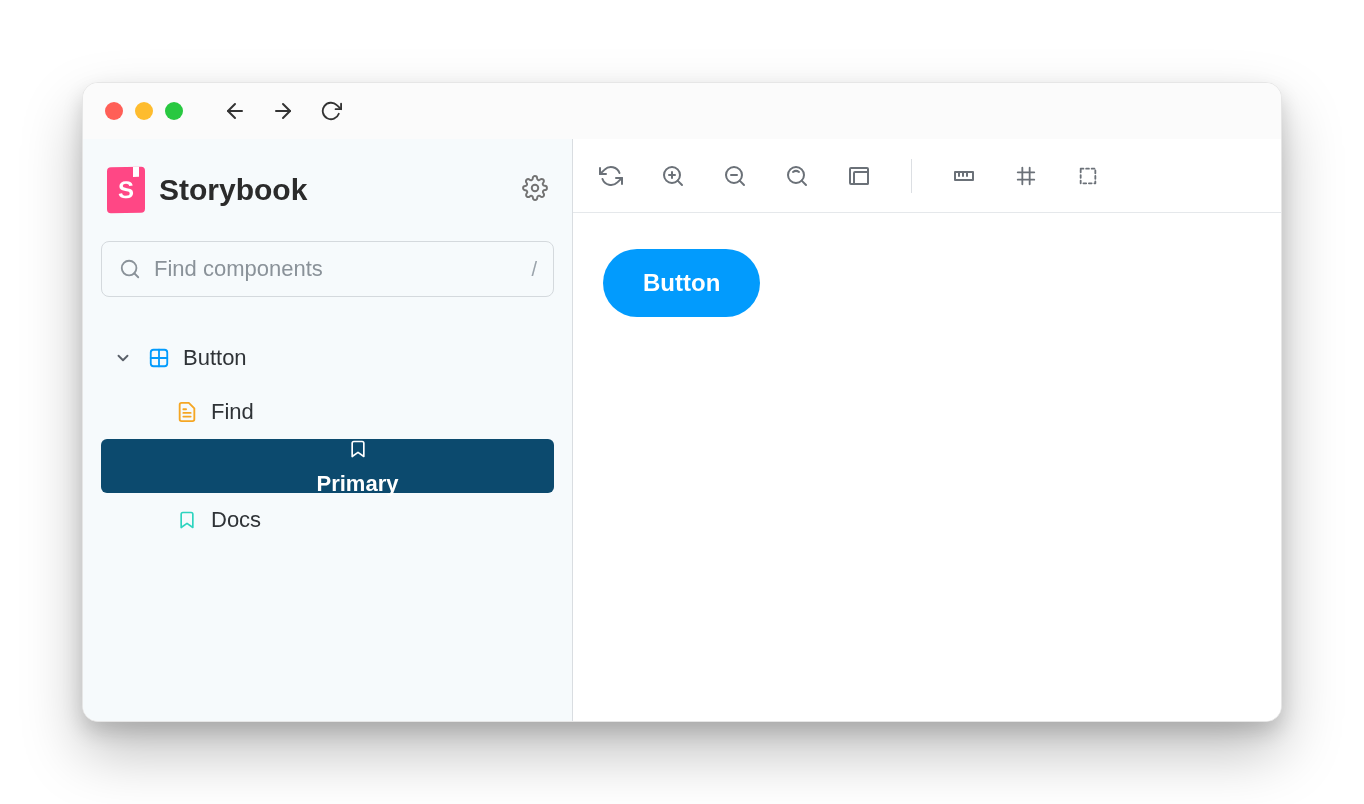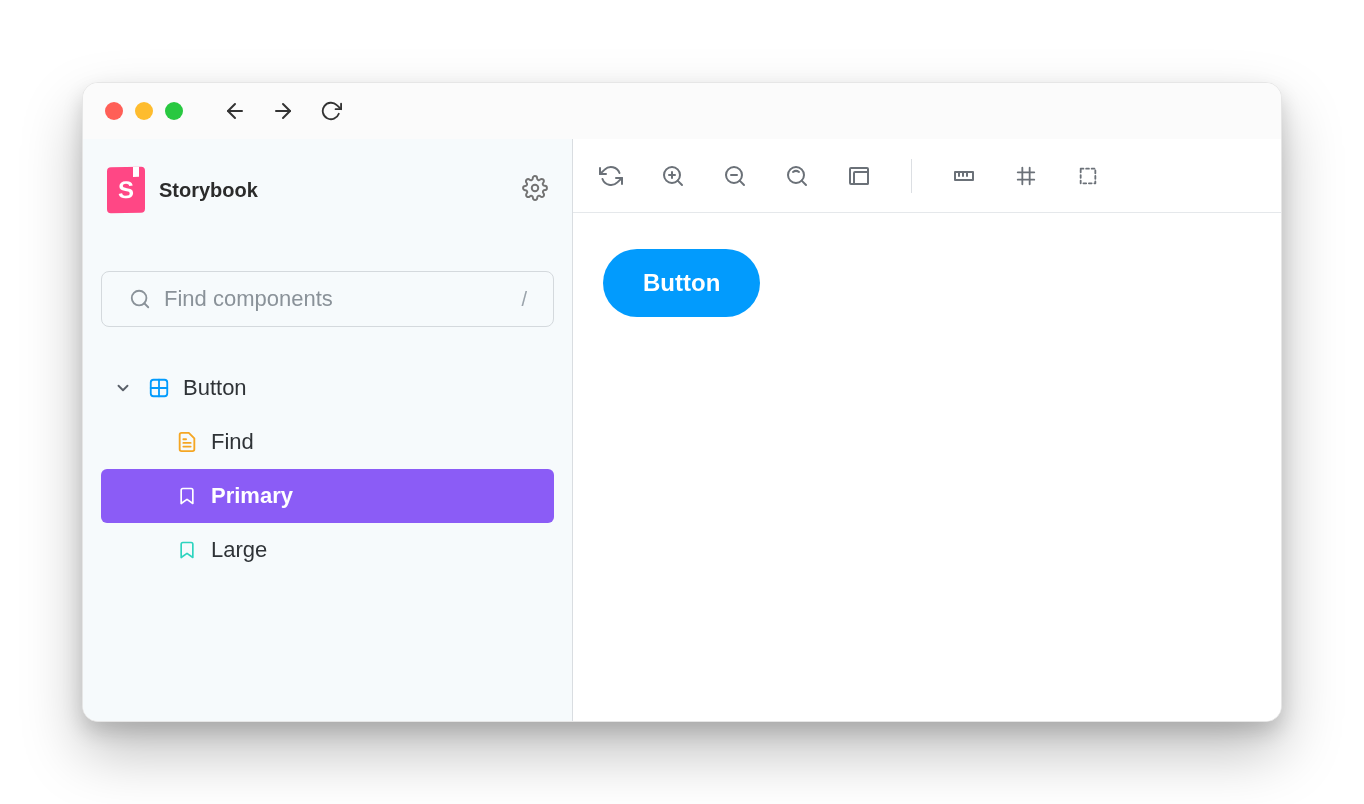--- a/index.html
+++ b/index.html
@@ -65,45 +65,44 @@
     background: #ff4785;
     border-radius: 4px;
     display:flex; align-items:center; justify-content:center;
     color:#fff; font-weight:800; font-size:24px;
     position: relative;
     transform: skewY(-1deg);
   }
   .brand-logo::after{
     content:""; position:absolute; top:0; right:6px; width:6px; height:10px; background:#fff;
   }
-  .brand-name { font-size: 20px; font-weight: 800; color: #2b2b2b; }
+  .brand-name { font-size: 30px; font-weight: 800; color: #2b2b2b; }
   .settings-btn { margin-left:auto; color:#737373; cursor:pointer; }
   .search {
     display:flex; align-items:center; gap:12px;
     border:1px solid #d4d9dd; border-radius:8px;
-    padding: 14px 26px; background:#f6fafc;
+    padding: 14px 16px; background:#f6fafc;
     margin-bottom: 34px;
-    margin-top: 30px;
   }
   .search input {
     flex:1; border:none; background:transparent; outline:none;
     font-size:22px; color:#333;
   }
   .search input::placeholder { color:#8a9299; }
   .search .slash { color:#9aa3ab; font-size:20px; }
   .tree { display:flex; flex-direction:column; }
   .tree-row {
     display:flex; align-items:center; gap:12px;
     height:54px; padding:0 14px 0 14px;
     font-size:22px; color:#2f3337; cursor:pointer;
     border-radius:6px;
   }
   .tree-row.component { padding-left: 10px; }
   .tree-row.child { padding-left: 74px; }
-  .tree-row.selected { background:#8b5cf6; color:#fff; font-weight:700; }
+  .tree-row.selected { background:#0c4a6e; color:#fff; font-weight:700;flex-direction:column; }
   .tree-row .label { }
   .chev { color:#5a6069; }
   .icon { display:inline-flex; width:24px; height:24px; align-items:center; justify-content:center; }
   .main {
     flex:1; display:flex; flex-direction:column; background:#fff;
   }
   .toolbar {
     height:74px; border-bottom:1px solid #e5e8eb;
     display:flex; align-items:center; padding:0 24px; gap:34px;
     color:#6b7178;
@@ -211,21 +210,21 @@
           <span class="label">Primary</span>
         </div>
 
 
         <div class="tree-row child">
           <span class="icon" style="color:#2dd4bf">
             <svg width="20" height="20" viewBox="0 0 24 24" fill="none" stroke="currentColor" stroke-width="2" stroke-linecap="round" stroke-linejoin="round">
                 <path d="M19 21l-7-5-7 5V5a2 2 0 0 1 2-2h10a2 2 0 0 1 2 2z"></path>
               </svg>
           </span>
-          <span class="label">Large</span>
+          <span class="label">Docs</span>
         </div>
       </div>
     </aside>
 
     <main class="main">
       <div class="toolbar">
         <div class="tool">
           <svg width="24" height="24" viewBox="0 0 24 24" fill="none" stroke="currentColor" stroke-width="2" stroke-linecap="round" stroke-linejoin="round">
               <polyline points="1 4 1 10 7 10"></polyline>
               <polyline points="23 20 23 14 17 14"></polyline>

